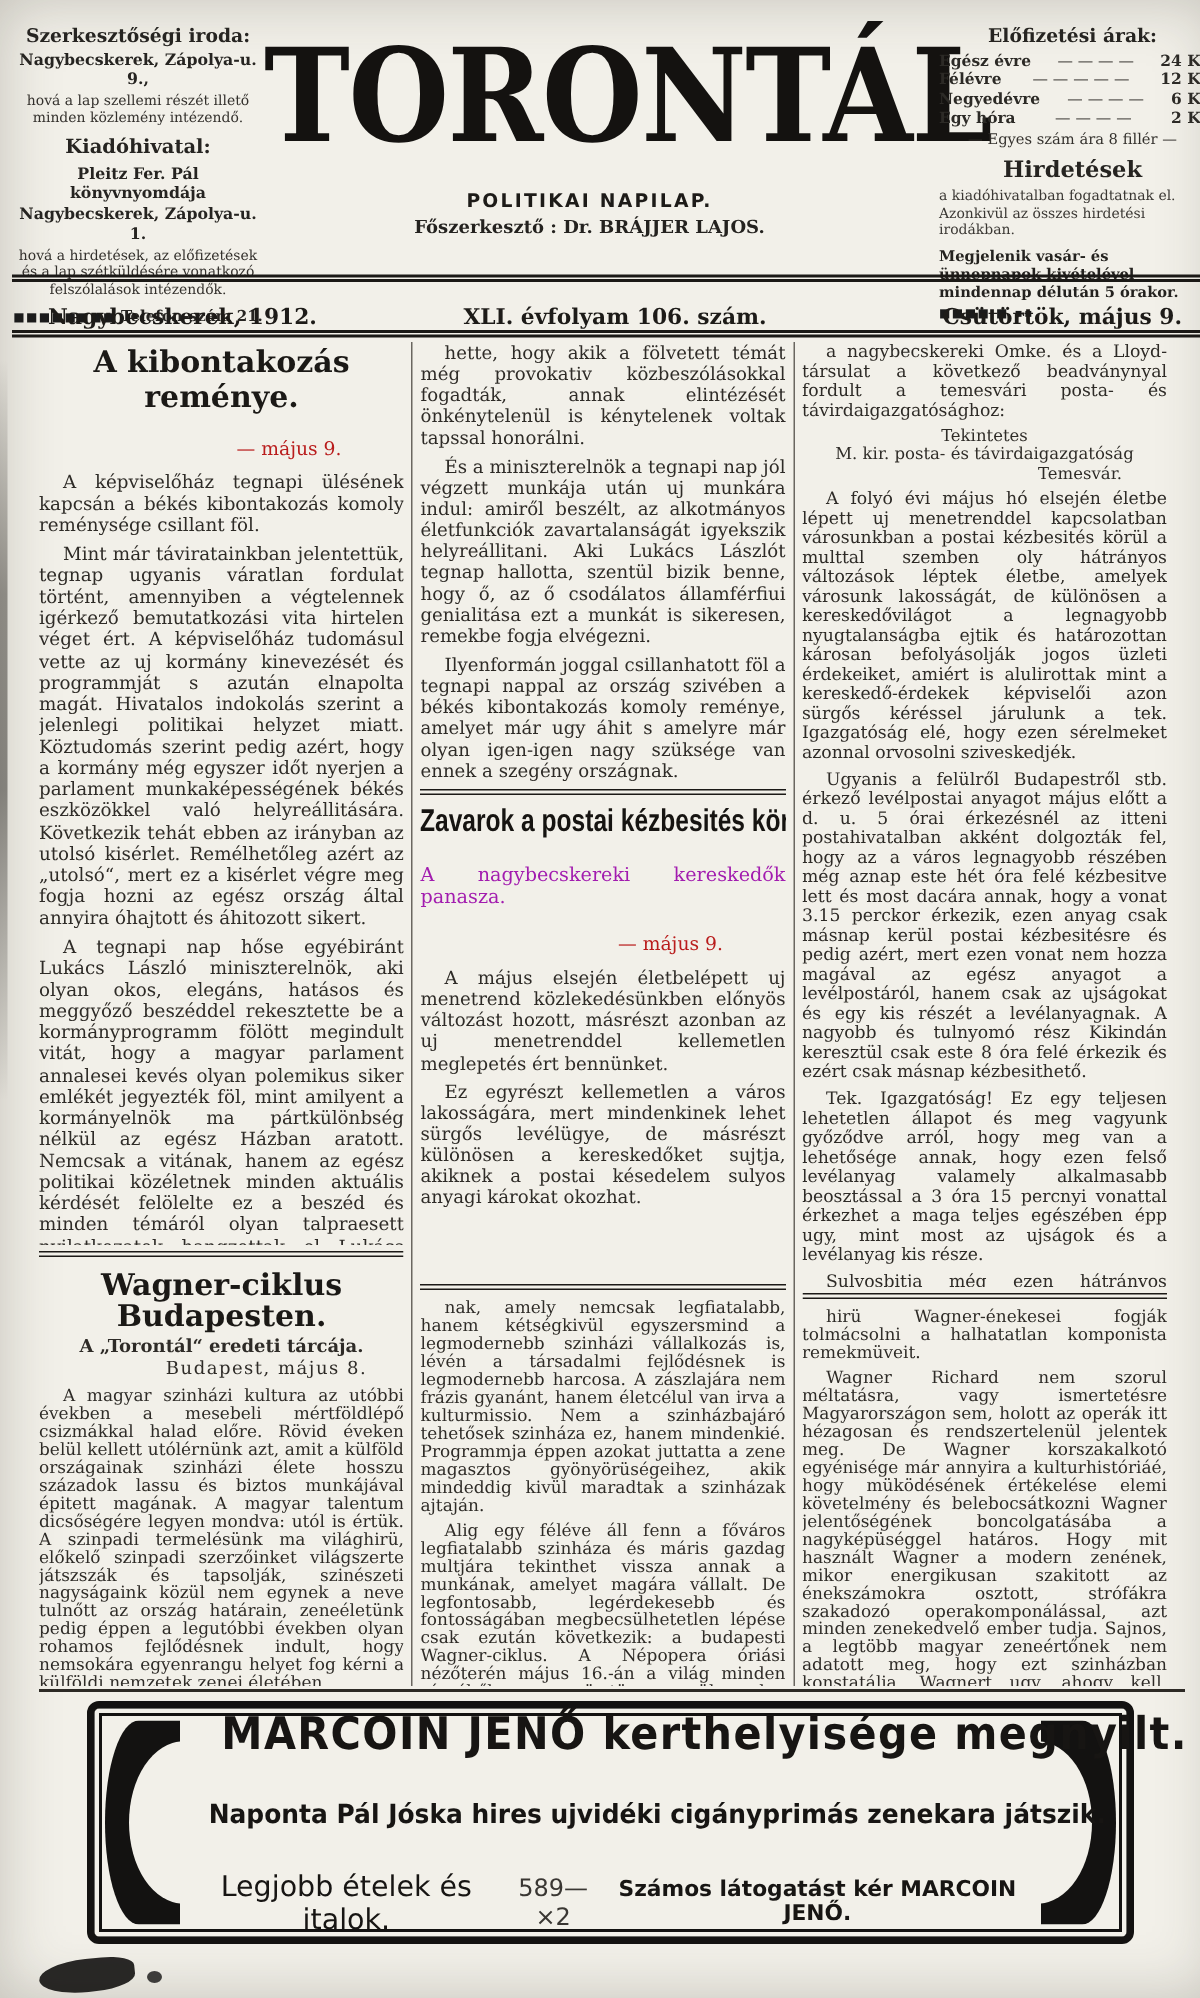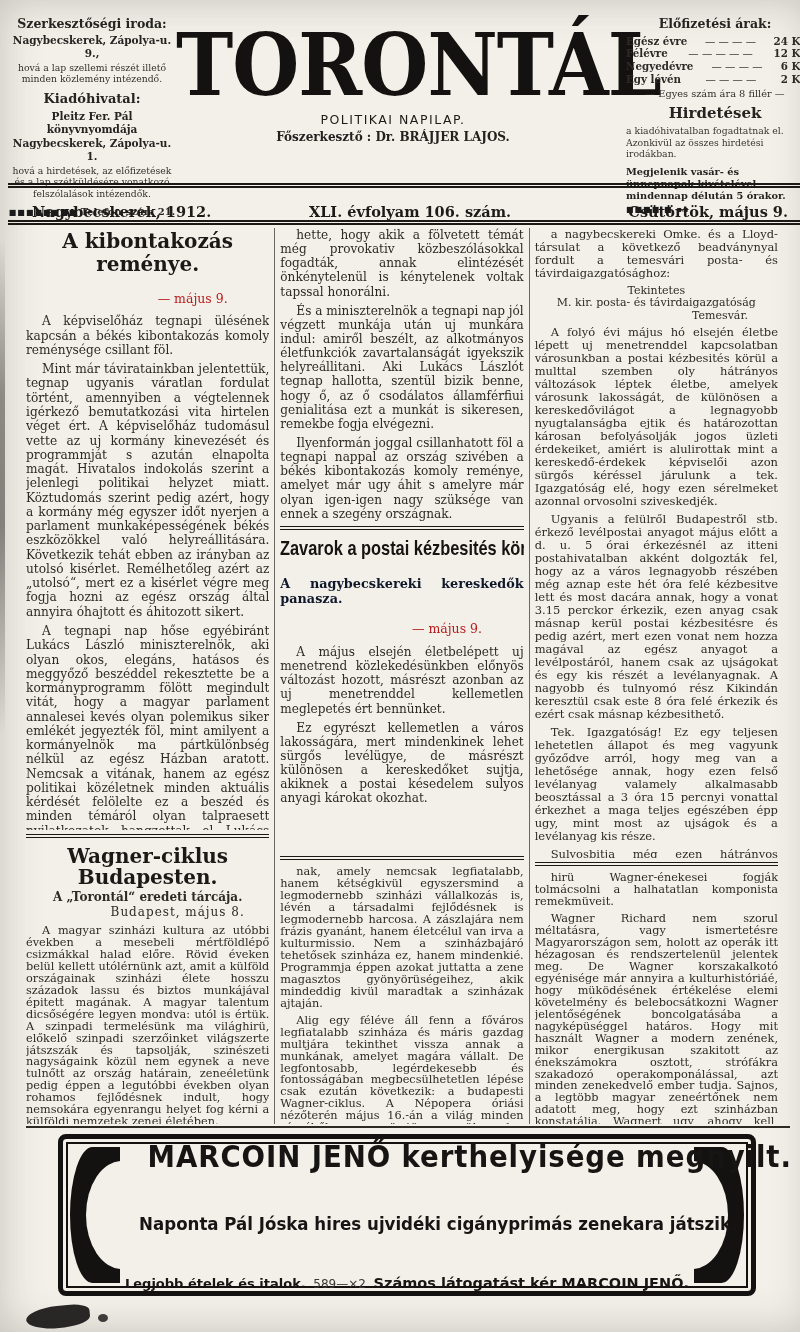--- a/index.html
+++ b/index.html
@@ -11,22 +11,22 @@
   .hdr-left .h1{font-weight:bold;font-size:12.5px;margin-bottom:2px;}
   .hdr-left .addr{font-weight:bold;font-size:10.5px;margin-bottom:2px;}
   .hdr-left .note{font-size:9.3px;color:#33302c;margin-bottom:6px;}
   .hdr-left .h2{font-weight:bold;font-size:13px;margin:4px 0 3px;}
   .hdr-left .tel{font-weight:bold;font-size:10px;margin-top:6px;}
   .sq{font-size:8px;letter-spacing:1px;color:#1b1b1b;}
   .masthead{position:absolute;left:176px;top:8px;width:434px;text-align:center;}
   .mast-title{font-family:"DejaVu Serif",serif;font-weight:bold;font-size:77px;line-height:1.35;
               letter-spacing:-1px;transform:scaleY(1.12);transform-origin:top center;
               color:#141210;white-space:nowrap;}
-  .mast-sub{font-family:"DejaVu Sans",sans-serif;font-weight:normal;font-size:12.5px;
-            letter-spacing:1.5px;margin-top:0;color:#1d1b18;}
+  .mast-sub{font-family:"DejaVu Sans",sans-serif;font-weight:bold;font-size:12.5px;
+            letter-spacing:1.5px;margin-top:14px;color:#1d1b18;}
   .mast-editor{font-size:12px;font-weight:bold;margin-top:3px;color:#24221f;}
   .hdr-right{position:absolute;right:8px;top:16px;width:178px;line-height:1.25;}
   .hdr-right .h1{font-weight:bold;font-size:12.5px;text-align:center;margin-bottom:3px;}
   .rate{display:flex;font-size:10.3px;font-weight:bold;color:#2c2a26;}
   .rate .lbl{white-space:nowrap;}
   .rate .dsh{flex:1;text-align:center;overflow:hidden;color:#3a3733;font-weight:normal;}
   .rate .val{white-space:nowrap;}
   .single{font-size:9.8px;text-align:center;margin:2px 0 4px;color:#33302c;}
   .hdr-right .h2{font-weight:bold;font-size:15px;text-align:center;margin:3px 0 2px;}
   .hdr-right .note{font-size:9.3px;text-align:left;color:#3a3733;margin-bottom:6px;}
@@ -48,22 +48,22 @@
   .col2 .upper{height:624px;font-size:12.1px;line-height:1.17;}
   .col3 .upper{height:630px;font-size:11.5px;line-height:1.13;}
   .lower{flex:1;font-size:11.3px;line-height:1.06;}
   .secrule{height:0;border-top:4px double #1b1916;margin:4px 0 6px;}
   p.tx{margin:0 0 5px;text-indent:16px;text-align:justify;color:#2e2b27;}
   .art-title{font-weight:bold;font-size:20px;text-align:center;margin:2px 0 4px;color:#1b1916;}
   .art-date{font-size:12.5px;text-align:center;padding-left:90px;margin:15px 0 8px;color:#b91c1c;}
   .post-title{font-family:"Liberation Sans",sans-serif;font-weight:bold;font-size:21px;
               white-space:nowrap;transform:scaleX(.78);transform-origin:left center;
               margin:2px 0 4px;color:#161411;}
-  .post-sub{font-weight:bold;font-size:12.8px;text-align:justify;text-align-last:justify;
-            margin:17px 0 3px;color:#0f172a;}
+  .post-sub{font-weight:normal;font-size:12.8px;text-align:justify;text-align-last:justify;
+            margin:17px 0 3px;color:#a21caf;}
   .feu-title{font-weight:bold;font-size:20px;text-align:center;margin:2px 0 3px;color:#1b1916;}
   .feu-sub{font-size:12px;text-align:center;margin:0 0 2px;font-weight:bold;color:#2e2b27;}
   .feu-date{font-size:12px;text-align:center;padding-left:60px;letter-spacing:1px;margin:0 0 6px;color:#2e2b27;}
   .addr-line{font-size:11px;text-align:center;color:#2e2b27;}
   .addr-line.last{text-align:right;padding-right:30px;margin-bottom:4px;}
   
   .ad-toprule{position:absolute;left:26px;right:22px;top:1126px;height:2px;background:#2d2a25;}
   .ad{position:absolute;left:58px;right:56px;top:1134px;height:152px;background:#f2f0e9;
       border:5px solid #131211;border-radius:8px;
       box-shadow:inset 0 0 0 3px #f2f0e9,inset 0 0 0 5px #131211;}
@@ -71,22 +71,22 @@
   .ad-orn.left{left:7px;}
   .ad-orn.right{right:7px;transform:scaleX(-1);}
   .ad-orn .c1{position:absolute;inset:0;background:#131211;border-radius:45% 0 0 45% / 50% 0 0 50%;}
   .ad-orn .c2{position:absolute;left:16px;top:14px;width:72px;height:calc(100% - 28px);
               background:#f2f0e9;border-radius:50%;}
   .ad-inner{position:absolute;left:62px;right:62px;top:0;bottom:0;display:flex;flex-direction:column;
             justify-content:space-between;text-align:center;font-family:"DejaVu Sans",sans-serif;color:#171513;}
   .ad-l1{font-weight:bold;font-size:30px;letter-spacing:1px;white-space:nowrap;transform:scaleX(.92);transform-origin:center;}
   .ad-l2{font-weight:bold;font-size:17.5px;margin-top:10px;white-space:nowrap;transform:scaleX(.95);transform-origin:center;}
   .ad-l3{display:flex;align-items:baseline;justify-content:space-between;margin-top:12px;}
-  .ad-l3 .a{font-weight:bold;font-size:13px;}
-  .ad-l3 .b{font-size:12px;color:#3a3733;}
+  .ad-l3 .a{font-weight:normal;font-size:19px;}
+  .ad-l3 .b{font-size:16px;color:#3a3733;}
   .ad-l3 .c{font-weight:bold;font-size:14.5px;}
   
   .gutter{position:absolute;left:0;top:240px;width:5px;height:520px;opacity:.45;
           background:linear-gradient(#0000 0%,#2a2722 30%,#14120f 55%,#0000 95%);}
   .smudge1{position:absolute;left:26px;bottom:4px;width:64px;height:22px;background:#131211;
            border-radius:60% 40% 50% 60%;transform:rotate(-6deg);opacity:.9;}
   .smudge2{position:absolute;left:98px;bottom:10px;width:10px;height:8px;background:#131211;border-radius:50%;opacity:.8;}
   .smudge3{position:absolute;right:0;top:300px;width:4px;height:90px;background:#1c1a17;opacity:.35;}
 </style>
 </head>
@@ -124,21 +124,21 @@
       <span class="lbl">Félévre</span>
       <span class="dsh">— — — — —</span>
       <span class="val">12 K.</span>
     </div>
     <div class="rate">
       <span class="lbl">Negyedévre</span>
       <span class="dsh">— — — —</span>
       <span class="val">6 K.</span>
     </div>
     <div class="rate">
-      <span class="lbl">Egy lévén</span>
+      <span class="lbl">Egy hóra</span>
       <span class="dsh">— — — —</span>
       <span class="val">2 K.</span>
     </div>
     <div class="single">— Egyes szám ára 8 fillér —</div>
     <div class="h2">Hirdetések</div>
     <div class="note">a kiadóhivatalban fogadtatnak el. Azonkivül az összes hirdetési irodákban.</div>
     <div class="sched">
       <span>Megjelenik vasár- és ünnepnapok kivételével mindennap délután 5 órakor.</span>
       <span class="sq">■■■■ ■ ▪▪</span>
     </div>

